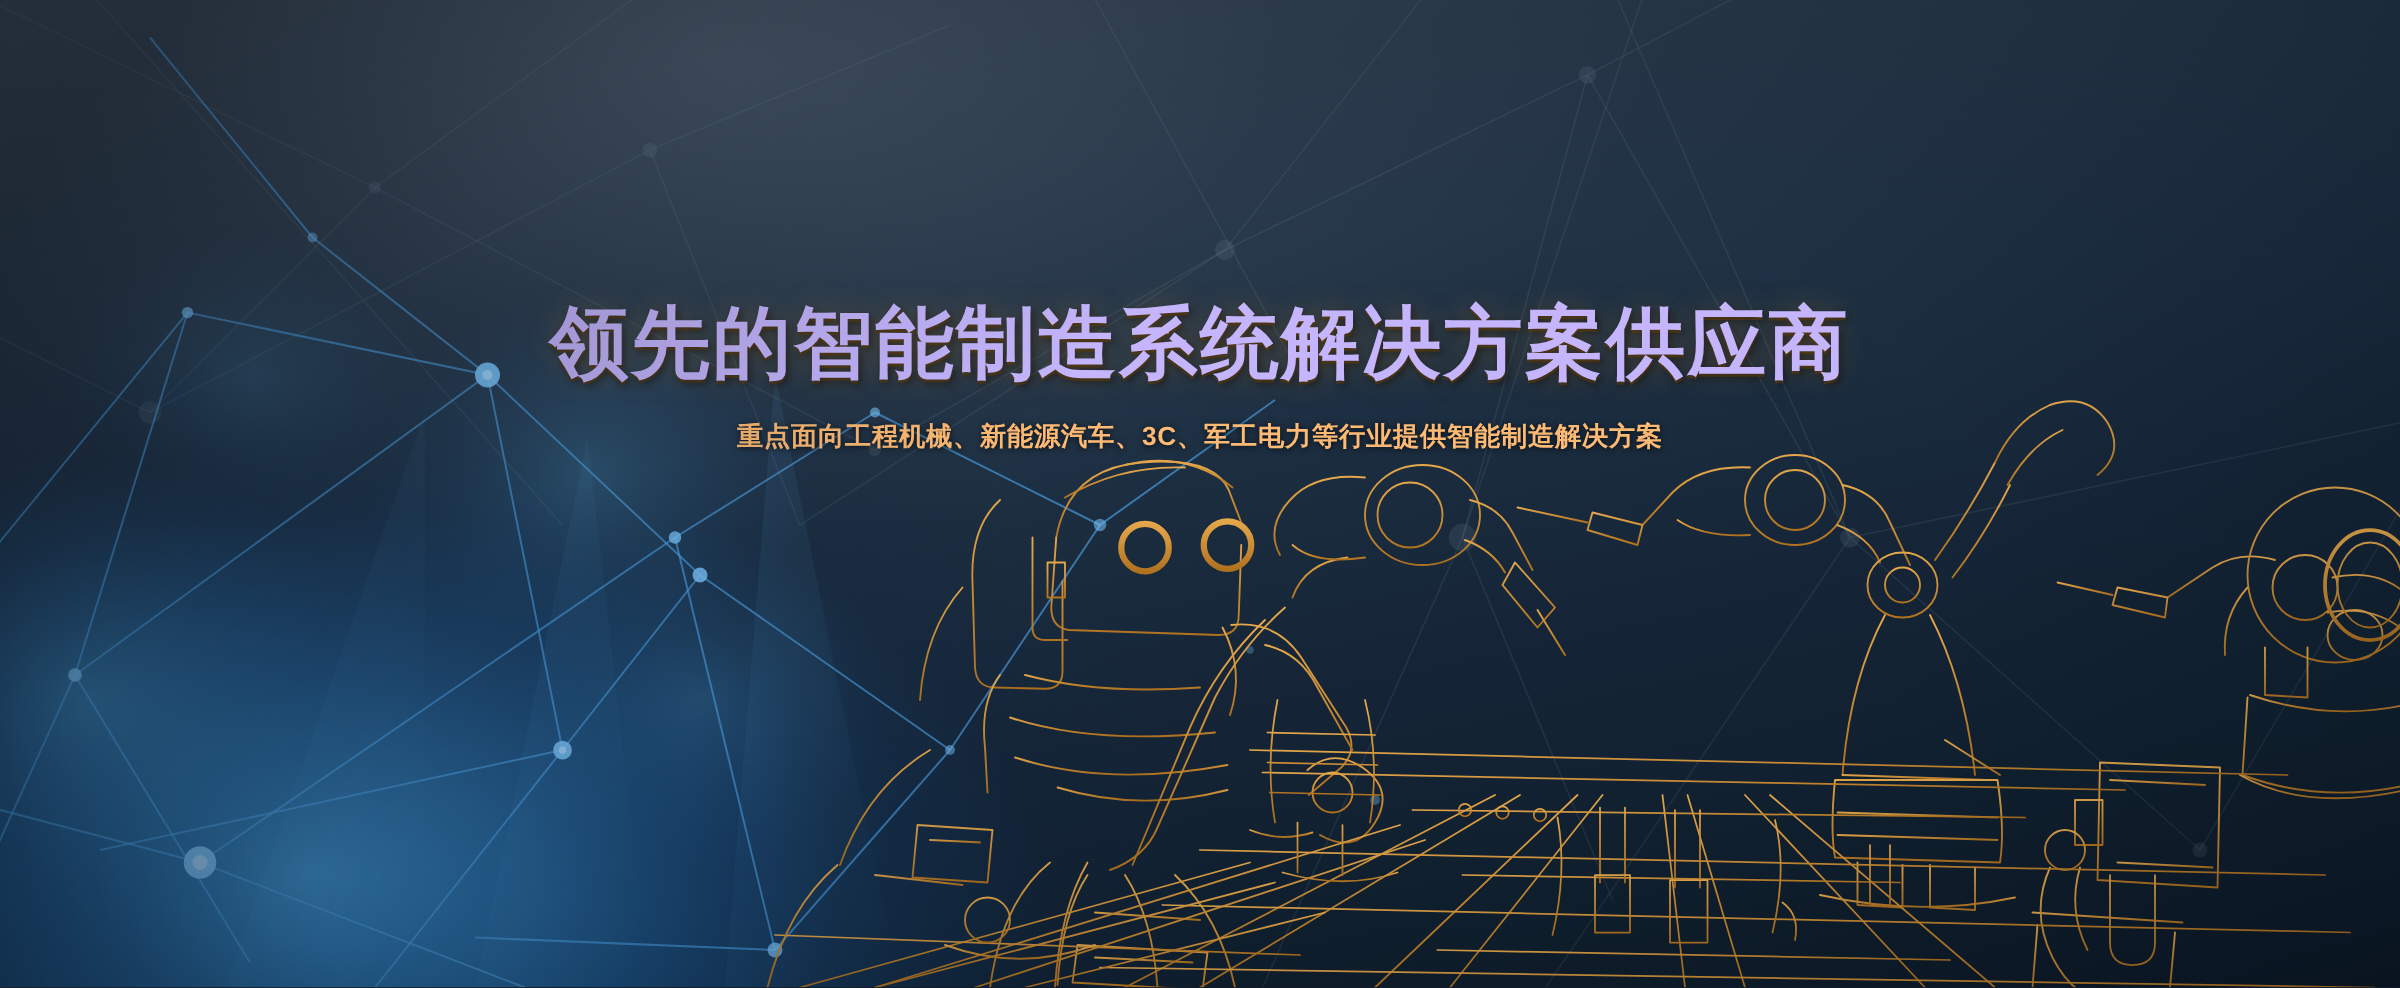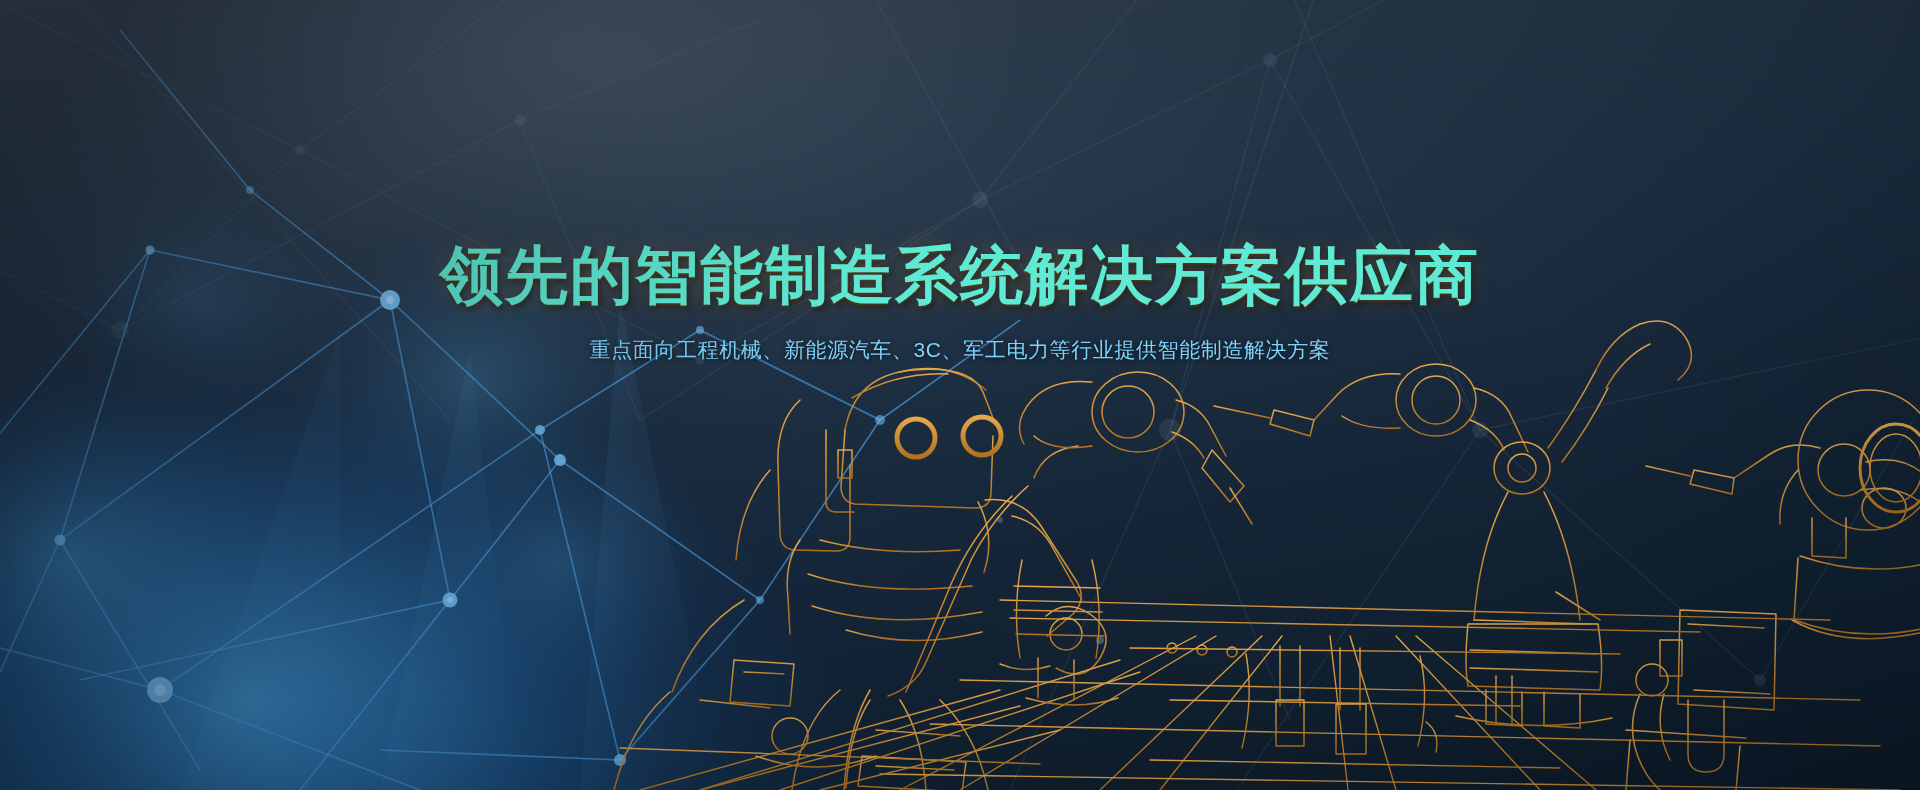--- a/index.html
+++ b/index.html
@@ -63,35 +63,35 @@
     text-align: center;
     z-index: 40;
   }
   .headline {
     margin: 0;
     padding-top: 244px;
     font-size: 63px;
     line-height: 1.0;
     font-weight: 700;
     letter-spacing: 2px;
-    color: #5eead4;
+    color: #c4b5fd;
     text-shadow:
       0 2px 0 rgba(96,58,8,0.55),
       0 0 22px rgba(227,150,44,0.26),
       2px 3px 7px rgba(0,0,0,0.55);
     white-space: nowrap;
   }
   .subline {
     margin: 0;
     padding-top: 28px;
     font-size: 21px;
     line-height: 1.4;
-    font-weight: 400;
+    font-weight: 700;
     letter-spacing: .6px;
-    color: #7dd3fc;
+    color: #fdba74;
     text-shadow: 0 1px 5px rgba(0,0,0,0.72);
     white-space: nowrap;
   }
 </style>
 </head>
 <body>
 
 <div class="banner">
 
   <div class="bg-base"></div>

